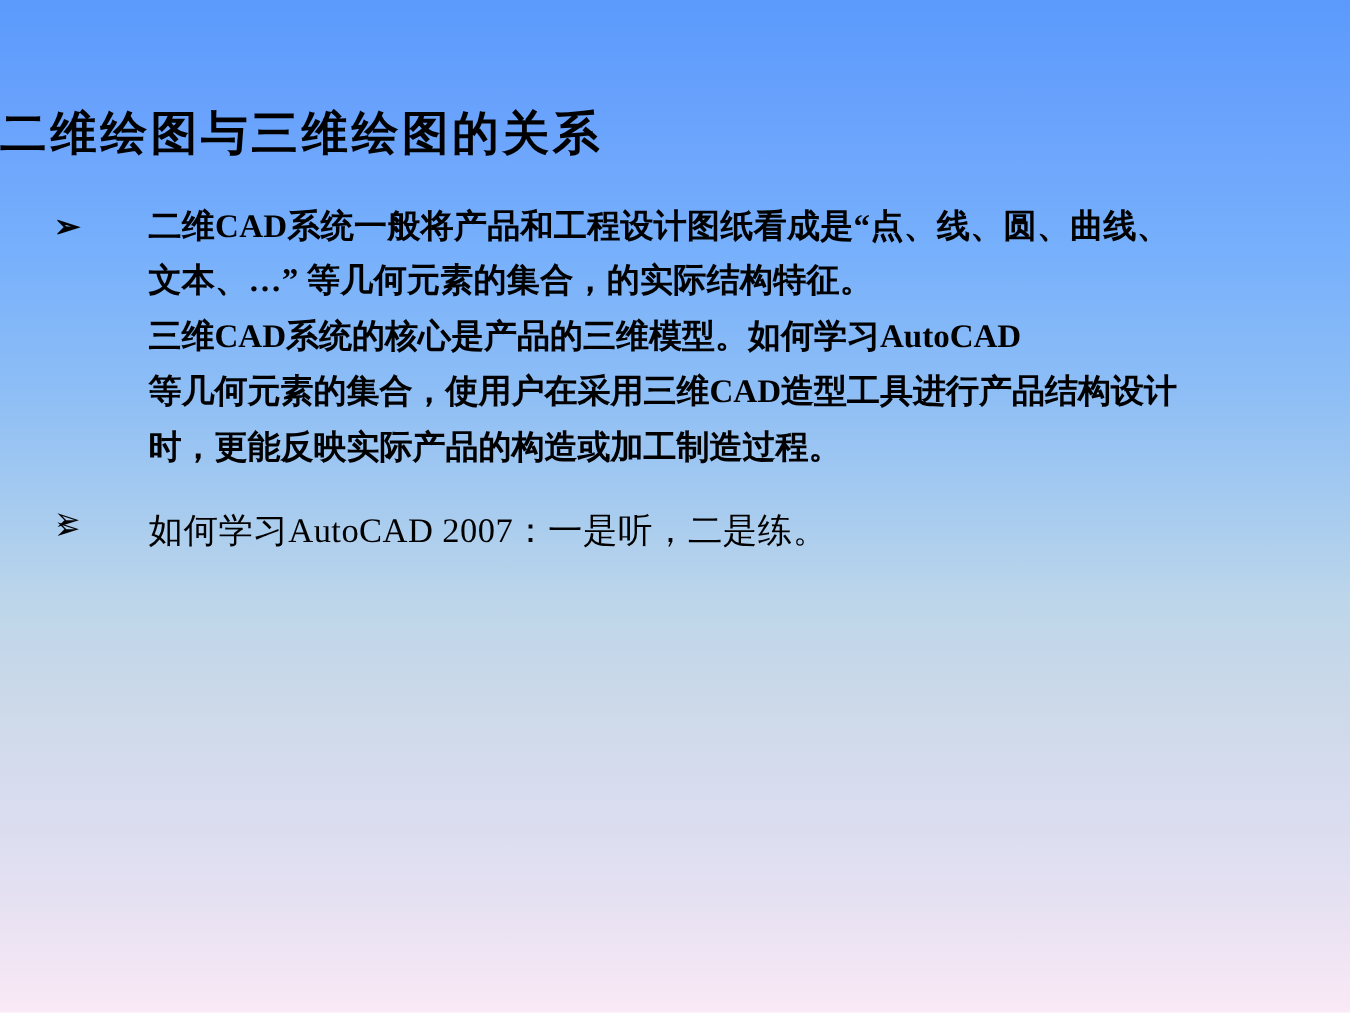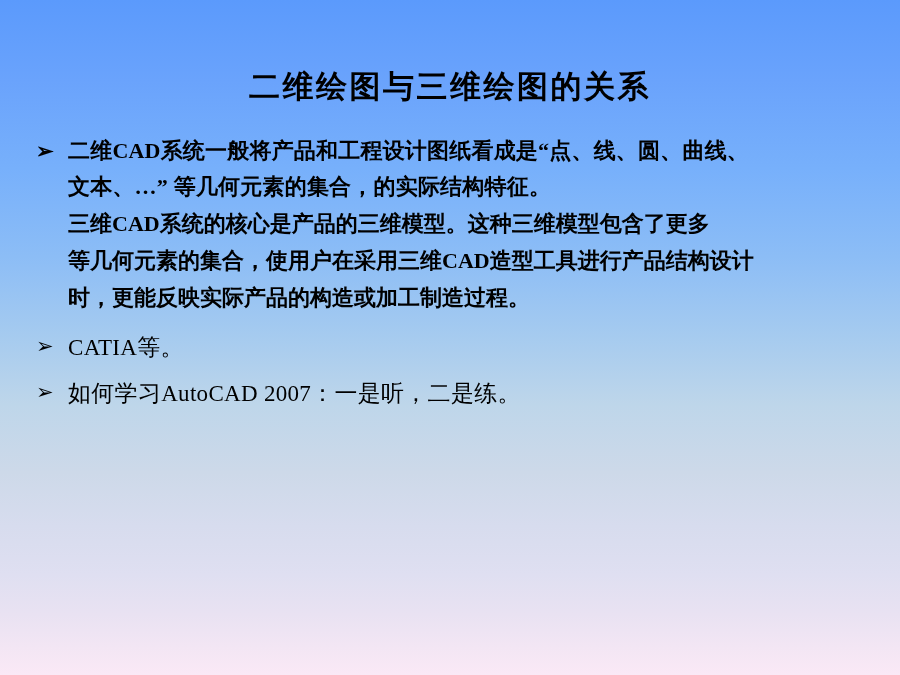--- a/index.html
+++ b/index.html
@@ -32,22 +32,21 @@
         #f3e6f4 96%,
         #fae9f6 100%);
   }
 
   
   .title {
     position: absolute;
     left: 0;
     top: 72px;
     width: 900px;
-    text-align: center;
-    font-family: Liberation Mono, monospace;
+    font-family: Liberation Sans, sans-serif;
     font-size: 31px;
     font-weight: bold;
     color: #000000;
     letter-spacing: 2.5px;
     line-height: 1.1;
     white-space: nowrap;
   }
 
   
   .body {
@@ -79,20 +78,21 @@
     width: 26px;
     font-size: 21px;
     line-height: 36px;
     text-align: left;
     color: #000000;
   }
 
   .line {
     display: block;
     white-space: nowrap;
+    margin-left: 31px;
   }
 
   
   .p1 {
     font-weight: bold;
     font-size: 22px;
     line-height: 36px;
   }
   .p1 .line { letter-spacing: 0.2px; }
 
@@ -127,32 +127,31 @@
     <div class="bullet-block">
       <div class="para p1">
         <span class="marker">➢</span>
         <span class="line">二维CAD系统一般将产品和工程设计图纸看成是“点、线、圆、曲线、</span>
         <span class="line">文本、…” 等几何元素的集合，的实际结构特征。</span>
       </div>
     </div>
 
     <div class="bullet-block">
       <div class="para p-cont">
-        <span class="line"> 三维CAD系统的核心是产品的三维模型。这种三维模型包含了更多</span>
+        <span class="line"> 三维CAD系统的核心是产品的三维模型。如何学习AutoCAD</span>
         <span class="line">等几何元素的集合，使用户在采用三维CAD造型工具进行产品结构设计</span>
         <span class="line">时，更能反映实际产品的构造或加工制造过程。</span>
       </div>
     </div>
 
     <div class="spacer-md"></div>
 
     <div class="bullet-block">
       <div class="para p2">
         <span class="marker">➢</span>
-        <span class="line">CATIA等。</span>
       </div>
     </div>
 
     <div class="spacer-sm"></div>
 
     <div class="bullet-block">
       <div class="para p3">
         <span class="marker">➢</span>
         <span class="line">如何学习AutoCAD 2007：一是听，二是练。</span>
       </div>

